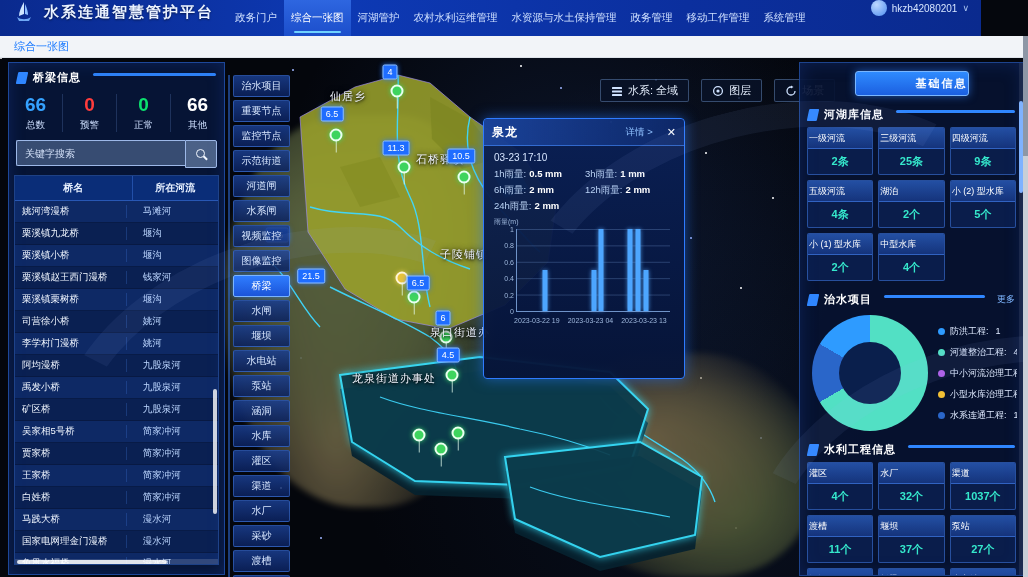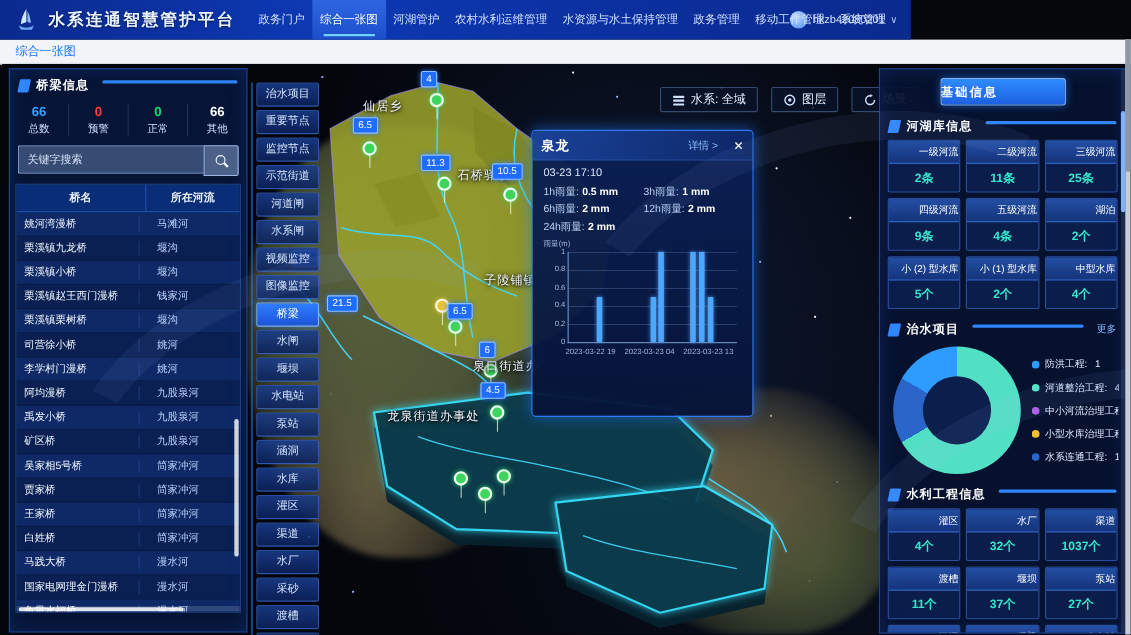--- a/index.html
+++ b/index.html
@@ -1,20 +1,20 @@
 <!DOCTYPE html>
 <html><head>
 <meta charset="utf-8">
 <style>
   html,body{margin:0;padding:0;}
   body{width:1028px;height:577px;overflow:hidden;position:relative;background:#05070d;
        font-family:"Liberation Sans","DejaVu Sans",sans-serif;-webkit-font-smoothing:antialiased;}
 
   
-  .nav{position:absolute;left:0;top:0;width:828px;height:36px;display:flex;align-items:center;
+  .nav{position:absolute;left:0;top:0;width:981px;height:36px;display:flex;align-items:flex-start;
        background:linear-gradient(90deg,#0a2a8e 0%,#0d39b4 35%,#0b2f9e 70%,#0a2a8e 100%);z-index:40;}
   .brand{display:flex;align-items:center;gap:8px;padding:0 14px 0 12px;flex:0 0 auto;}
   .logo{width:24px;height:24px;flex:0 0 auto;}
   .nav-title{color:#eaf2ff;font-size:15px;font-weight:bold;letter-spacing:2px;white-space:nowrap;
              text-shadow:0 1px 2px rgba(0,0,0,.5);}
   .nav-items{display:flex;align-items:stretch;height:36px;flex:0 1 auto;min-width:0;}
   .nav-item{position:relative;display:flex;align-items:center;padding:0 7px;color:#cfe0ff;
             font-size:10.5px;white-space:nowrap;cursor:pointer;}
   .nav-item.active{background:linear-gradient(180deg,#2e66e0,#1c4ecb);color:#fff;}
   .nav-item.active::after{content:'';position:absolute;left:15%;right:15%;bottom:3px;height:2px;
@@ -78,21 +78,21 @@
           background:rgba(7,22,58,.92);border:1px solid rgba(45,105,220,.6);
           box-shadow:inset 0 0 16px rgba(30,80,200,.25);overflow:hidden;}
   .phead{position:relative;display:flex;align-items:center;gap:6px;padding:7px 8px 5px;}
   .phead .sq{width:10px;height:12px;background:#2f86ff;transform:skewX(-12deg);border-radius:1px;}
   .phead .ttl{color:#fff;font-weight:bold;font-size:11px;letter-spacing:1px;}
   .phead .hline{flex:1;height:3px;background:#2f86ff;border-radius:2px;margin-left:6px;
                 align-self:flex-start;margin-top:3px;opacity:.95;}
   .stats{display:flex;padding:4px 0 8px;}
   .stat{flex:1;text-align:center;}
   .stat+.stat{border-left:1px solid rgba(120,160,230,.22);}
-  .stat .sv{font-size:12px;font-weight:bold;}
+  .stat .sv{font-size:19px;font-weight:bold;}
   .stat .sl{font-size:9.5px;color:#cfe0ff;margin-top:3px;}
   .searchrow{display:flex;gap:0;padding:0 7px 7px;}
   .searchrow input{flex:1;height:24px;background:rgba(150,180,230,.35);border:1px solid #9db8e8;
         border-right:none;color:#eef5ff;font-size:10px;padding:0 8px;outline:none;border-radius:2px 0 0 2px;}
   .searchrow input::placeholder{color:#dce8ff;opacity:.95;}
   .searchbtn{width:30px;height:26px;background:rgba(160,190,235,.45);border:1px solid #9db8e8;
         border-radius:0 2px 2px 0;display:flex;align-items:center;justify-content:center;cursor:pointer;}
   .mag{position:relative;width:13px;height:13px;}
   .mag::before{content:'';position:absolute;width:7px;height:7px;border:1.5px solid #f2f7ff;
         border-radius:50%;left:1px;top:1px;}
@@ -150,35 +150,35 @@
   .xtick{position:absolute;bottom:-13px;transform:translateX(-50%);font-size:7px;color:#9fb8dd;
        white-space:nowrap;}
 
   
   .rpanel{position:absolute;left:799px;top:5px;width:223px;height:512px;z-index:20;
           background:rgba(6,18,48,.93);border:1px solid rgba(50,110,220,.55);
           box-shadow:inset 0 0 18px rgba(30,80,200,.25);overflow:hidden;}
   .rtrack{position:absolute;right:0;top:0;bottom:0;width:4px;background:rgba(255,255,255,.08);}
   .rthumb{position:absolute;right:0;top:38px;width:4px;height:92px;background:#7fb2ff;border-radius:2px;
           cursor:pointer;}
-  .info-btn{width:112px;margin:8px auto 6px;text-align:left;padding:4px 0;color:#fff;font-size:11px;
+  .info-btn{width:112px;margin:8px auto 6px;text-align:right;padding:4px 0;color:#fff;font-size:11px;
           font-weight:bold;letter-spacing:2px;border-radius:3px;cursor:pointer;
           background:linear-gradient(180deg,#2f8bff,#1b5fe0);border:1px solid #79b6ff;
           box-shadow:0 0 8px rgba(50,130,255,.6);}
   .sec-h{display:flex;align-items:center;gap:6px;padding:5px 8px 4px;}
   .sec-h .sq{width:10px;height:12px;background:#2f86ff;transform:skewX(-12deg);border-radius:1px;}
   .sec-h .ttl{color:#fff;font-weight:bold;font-size:11px;letter-spacing:1px;white-space:nowrap;}
   .sec-h .line{flex:1;height:3px;background:#2f86ff;border-radius:2px;margin-left:6px;
           align-self:flex-start;margin-top:3px;}
   .sec-h .more{color:#7fb6ff;font-size:9px;margin-left:6px;cursor:pointer;}
   .cards{display:grid;grid-template-columns:repeat(3,1fr);gap:5px;padding:1px 7px 6px;}
   .card{border:1px solid rgba(70,130,240,.5);background:rgba(16,45,110,.45);border-radius:2px;
         overflow:hidden;cursor:pointer;}
   .c-label{background:linear-gradient(180deg,rgba(52,112,222,.6),rgba(28,66,156,.6));font-size:9px;
-        color:#fff;text-align:right;padding:3.5px 1px;white-space:nowrap;overflow:hidden;
+        color:#fff;text-align:left;padding:3.5px 1px;white-space:nowrap;overflow:hidden;
         border-bottom:1px solid rgba(70,130,240,.4);}
   .c-value{color:#35e8cc;font-weight:bold;font-size:11px;text-align:center;padding:5px 0;}
   .donut-wrap{display:flex;align-items:center;padding:4px 6px 6px 12px;}
   .donut{position:relative;width:116px;height:116px;border-radius:50%;flex:0 0 auto;}
   .donut::after{content:'';position:absolute;inset:27px;border-radius:50%;background:#0a1f4c;}
   .legend{display:flex;flex-direction:column;gap:8px;margin-left:10px;min-width:0;}
   .leg{display:flex;align-items:center;gap:5px;font-size:9px;color:#dfeaff;white-space:nowrap;
        overflow:hidden;}
   .leg .dot{width:7px;height:7px;border-radius:50%;flex:0 0 auto;}
   .leg .nm::after{content:':';margin-right:2px;}
@@ -573,24 +573,20 @@
       <span class="sq"></span>
       <span class="ttl">河湖库信息</span>
       <span class="line"></span>
     </div>
     <div class="cards">
       <div class="card">
           <div class="c-label">一级河流</div>
           <div class="c-value">2条</div>
         </div>
         <div class="card">
-          <div class="c-label">二级河流</div>
-          <div class="c-value">11条</div>
-        </div>
-        <div class="card">
           <div class="c-label">三级河流</div>
           <div class="c-value">25条</div>
         </div>
         <div class="card">
           <div class="c-label">四级河流</div>
           <div class="c-value">9条</div>
         </div>
         <div class="card">
           <div class="c-label">五级河流</div>
           <div class="c-value">4条</div>

